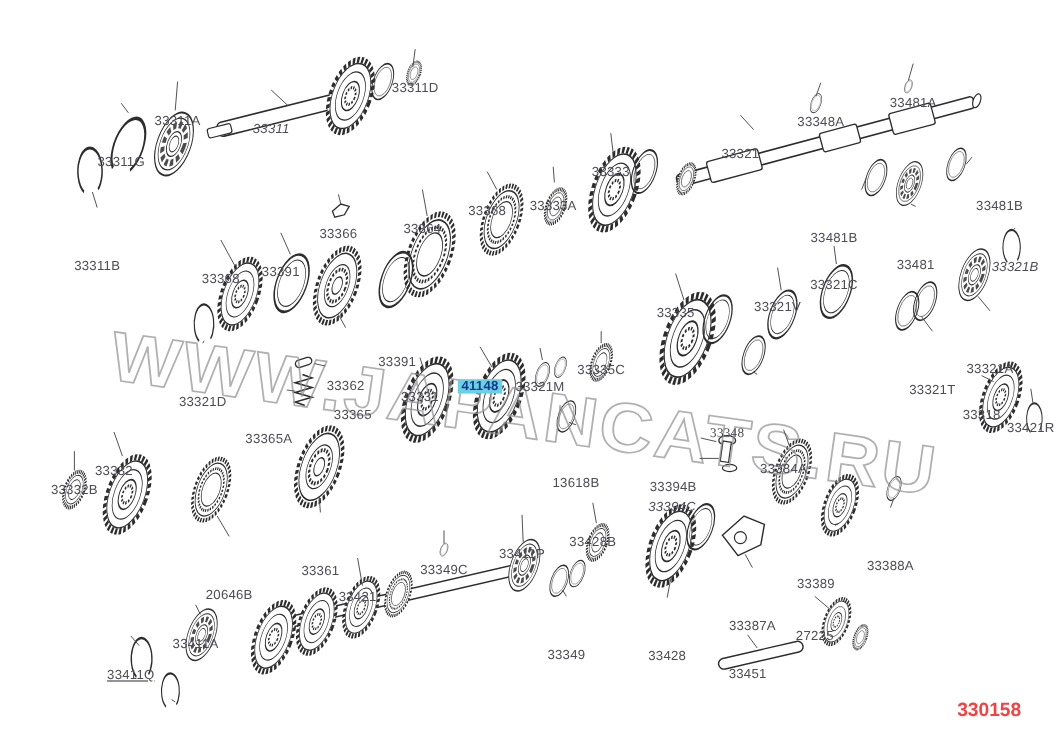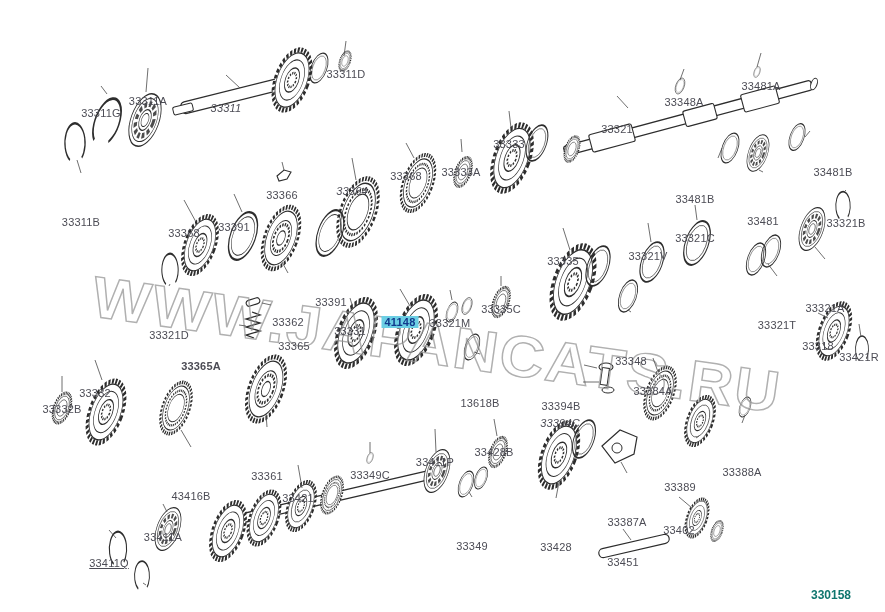--- a/index.html
+++ b/index.html
@@ -14,21 +14,21 @@
   #labels-layer{position:absolute;left:0;top:0;width:813px;height:612px;pointer-events:none;margin-top:41px;}
   .part-label{
     position:absolute;transform:translate(-50%,-50%);
     font-size:11px;color:#4c4c55;white-space:nowrap;letter-spacing:0.2px;
   }
   .part-label.highlight{
     background:var(--hl-bg,#6ccfe4);color:var(--hl-text,#123a8c);
     padding:0 3px;font-weight:bold;
   }
   .diagram-number{
-    position:absolute;right:34px;bottom:10px;font-size:12px;font-weight:bold;color:#0f766e;
+    position:absolute;right:34px;bottom:10px;font-size:16px;font-weight:bold;color:#ef4444;
   }
   .watermark{
     font-family:"Liberation Sans",sans-serif;font-weight:bold;font-size:58px;
     letter-spacing:2px;fill:none;stroke:#8f8f8f;stroke-width:1.4;opacity:.7;
   }
 </style>
 </head>
 <body>
 
 <div class="canvas">
@@ -240,70 +240,70 @@
       <line x1="472" y1="497" x2="469" y2="492"></line>
       <line x1="556" y1="498" x2="559" y2="482"></line>
       <line x1="109" y1="530" x2="116" y2="538"></line>
       <line x1="623" y1="529" x2="631" y2="540"></line>
       <line x1="146" y1="585" x2="143" y2="583"></line>
     </svg>
 
   <div id="labels-layer">
       <div class="part-label" style="left: 346px; top: 33px;">33311D</div>
       <div class="part-label" style="left: 148px; top: 60px;">33311A</div>
-      <div class="part-label" style="left: 101px; top: 72px;">33311G</div>
+      <div class="part-label" style="left: 101px; top: 94px;">33311G</div>
       <div class="part-label" style="left: 226px; top: 67px; font-style: italic;">33311</div>
       <div class="part-label" style="left: 761px; top: 45px;">33481A</div>
       <div class="part-label" style="left: 684px; top: 61px;">33348A</div>
       <div class="part-label" style="left: 617px; top: 88px;">33321</div>
       <div class="part-label" style="left: 509px; top: 103px;">33333</div>
       <div class="part-label" style="left: 406px; top: 135px;">33368</div>
       <div class="part-label" style="left: 461px; top: 131px; text-align: center;">33333A</div>
       <div class="part-label" style="left: 833px; top: 131px;">33481B</div>
       <div class="part-label" style="left: 282px; top: 154px;">33366</div>
-      <div class="part-label" style="left: 352px; top: 150px; font-style: italic;">33364</div>
+      <div class="part-label" style="left: 352px; top: 150px;">33364</div>
       <div class="part-label" style="left: 695px; top: 158px;">33481B</div>
       <div class="part-label" style="left: 81px; top: 181px;">33311B</div>
       <div class="part-label" style="left: 763px; top: 180px;">33481</div>
-      <div class="part-label" style="left: 846px; top: 182px;">33321B</div>
+      <div class="part-label" style="left: 846px; top: 182px; font-style: italic;">33321B</div>
       <div class="part-label" style="left: 184px; top: 192px;">33368</div>
       <div class="part-label" style="left: 234px; top: 186px;">33391</div>
       <div class="part-label" style="left: 695px; top: 197px;">33321C</div>
       <div class="part-label" style="left: 648px; top: 215px;">33321V</div>
       <div class="part-label" style="left: 563px; top: 220px;">33335</div>
       <div class="part-label" style="left: 331px; top: 261px;">33391</div>
       <div class="part-label" style="left: 501px; top: 268px;">33335C</div>
       <div class="part-label" style="left: 825px; top: 267px;">33321A</div>
       <div class="part-label" style="left: 288px; top: 281px;">33362</div>
       <div class="part-label highlight" style="left: 400px; top: 281px;">41148</div>
       <div class="part-label" style="left: 450px; top: 282px;">33321M</div>
       <div class="part-label" style="left: 777px; top: 284px;">33321T</div>
       <div class="part-label" style="left: 169px; top: 294px;">33321D</div>
       <div class="part-label" style="left: 350px; top: 290px;">33331</div>
       <div class="part-label" style="left: 818px; top: 305px;">33318</div>
       <div class="part-label" style="left: 294px; top: 305px;">33365</div>
       <div class="part-label" style="left: 859px; top: 316px;">33421R</div>
-      <div class="part-label" style="left: 631px; top: 320px;">33348</div>
-      <div class="part-label" style="left: 201px; top: 325px; font-weight: bold;">33365A</div>
+      <div class="part-label" style="left: 606px; top: 320px; font-family: Liberation Serif, serif;">33348</div>
+      <div class="part-label" style="left: 224px; top: 325px;">33365A</div>
       <div class="part-label" style="left: 95px; top: 352px;">33332</div>
       <div class="part-label" style="left: 653px; top: 350px;">33384A</div>
       <div class="part-label" style="left: 62px; top: 368px;">33332B</div>
       <div class="part-label" style="left: 561px; top: 365px;">33394B</div>
       <div class="part-label" style="left: 560px; top: 382px; font-style: italic;">33394C</div>
       <div class="part-label" style="left: 480px; top: 362px;">13618B</div>
       <div class="part-label" style="left: 742px; top: 431px;">33388A</div>
       <div class="part-label" style="left: 267px; top: 435px;">33361</div>
       <div class="part-label" style="left: 494px; top: 411px;">33428B</div>
       <div class="part-label" style="left: 435px; top: 421px;">33411P</div>
       <div class="part-label" style="left: 370px; top: 434px;">33349C</div>
       <div class="part-label" style="left: 680px; top: 446px;">33389</div>
-      <div class="part-label" style="left: 191px; top: 455px;">43416B</div>
+      <div class="part-label" style="left: 191px; top: 455px;">20646B</div>
       <div class="part-label" style="left: 298px; top: 457px;">33421</div>
       <div class="part-label" style="left: 627px; top: 481px;">33387A</div>
-      <div class="part-label" style="left: 679px; top: 489px;">33402</div>
+      <div class="part-label" style="left: 679px; top: 489px;">27225</div>
       <div class="part-label" style="left: 163px; top: 496px;">33411A</div>
       <div class="part-label" style="left: 472px; top: 505px;">33349</div>
       <div class="part-label" style="left: 556px; top: 506px;">33428</div>
       <div class="part-label" style="left: 109px; top: 522px; text-decoration: underline;">33411Q</div>
       <div class="part-label" style="left: 623px; top: 521px;">33451</div>
       <div class="part-label" style="left: 146px; top: 593px;">33411D</div>
     </div>
 
   <div class="diagram-number">330158</div>
 </div>

